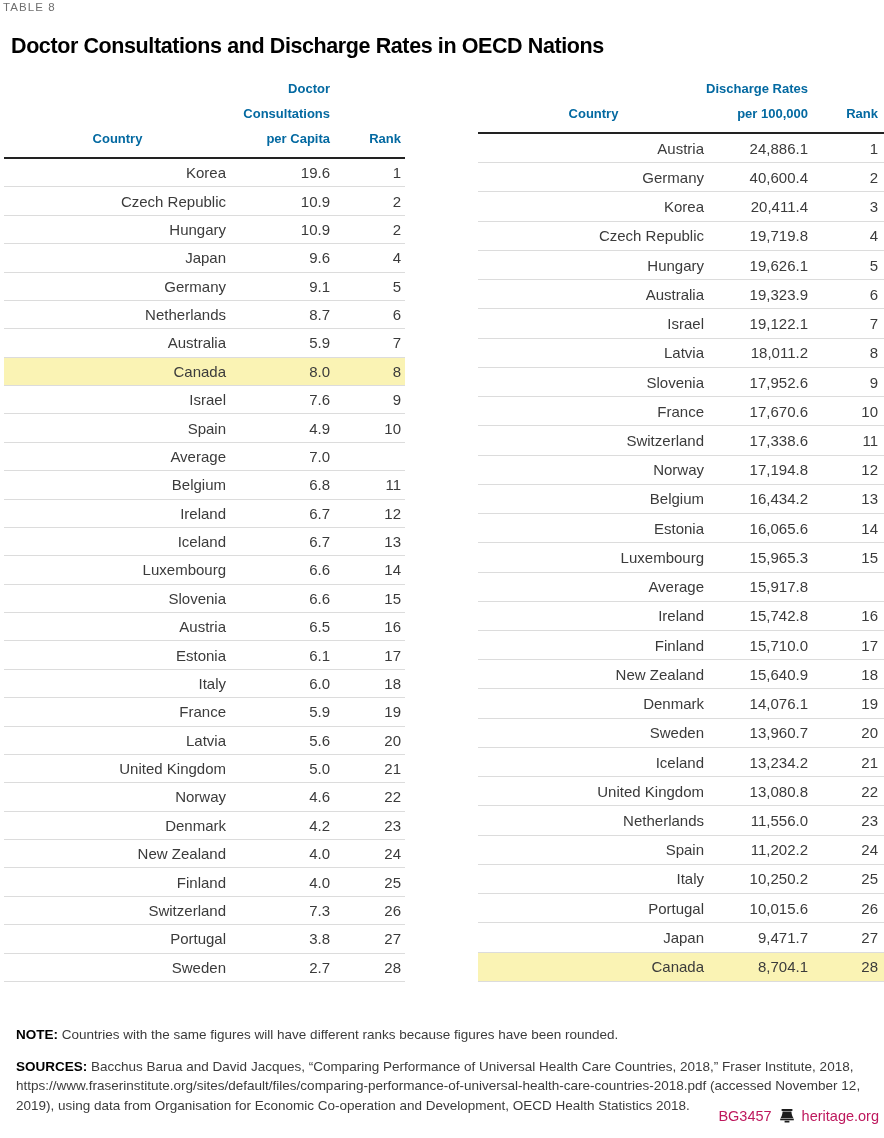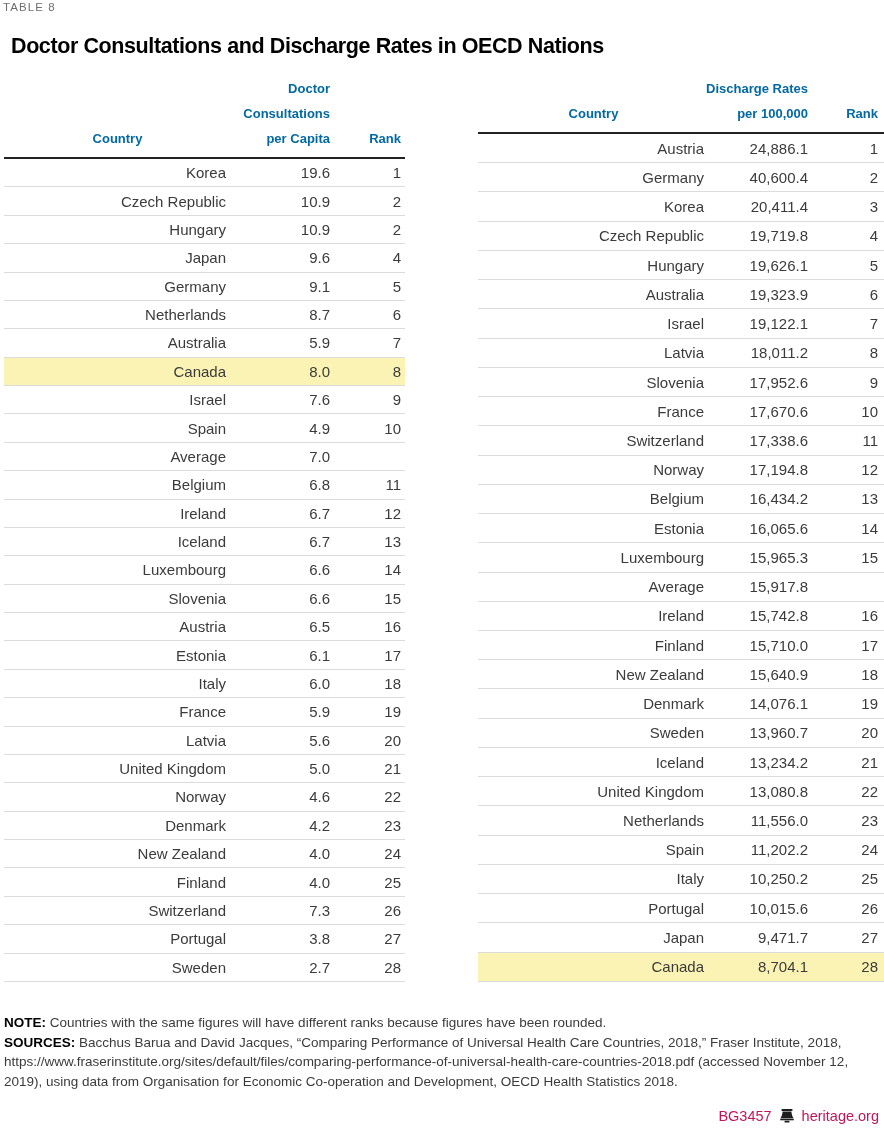--- a/index.html
+++ b/index.html
@@ -36,21 +36,21 @@
   }
   td.col-country{padding-left:5px;text-align:right;}
   td.col-value,td.col-rank{text-align:right;}
   table.t0 td.col-rank,table.t0 th.col-rank{padding-right:4px;}
   table.t1 td.col-rank,table.t1 th.col-rank{padding-right:6px;}
   tr.hl td{background:var(--hl,#faf3b4);padding-left:12px;}
   .notes{
     position:absolute;top:1013px;left:4px;width:874px;
     font-size:13.5px;line-height:19.5px;color:#3b3b3b;
   }
-  .notes p{margin:0;}
+  .notes p{margin:12px;}
   .notes b{color:#000;}
   .bottom{
     position:absolute;top:1108px;right:5px;
     display:flex;align-items:center;gap:7px;
     font-size:14.5px;color:#be185d;
   }
   .bell{display:inline-flex;align-items:center;}
 </style>
 </head>
 <body style="--hl: #faf3b4;">

